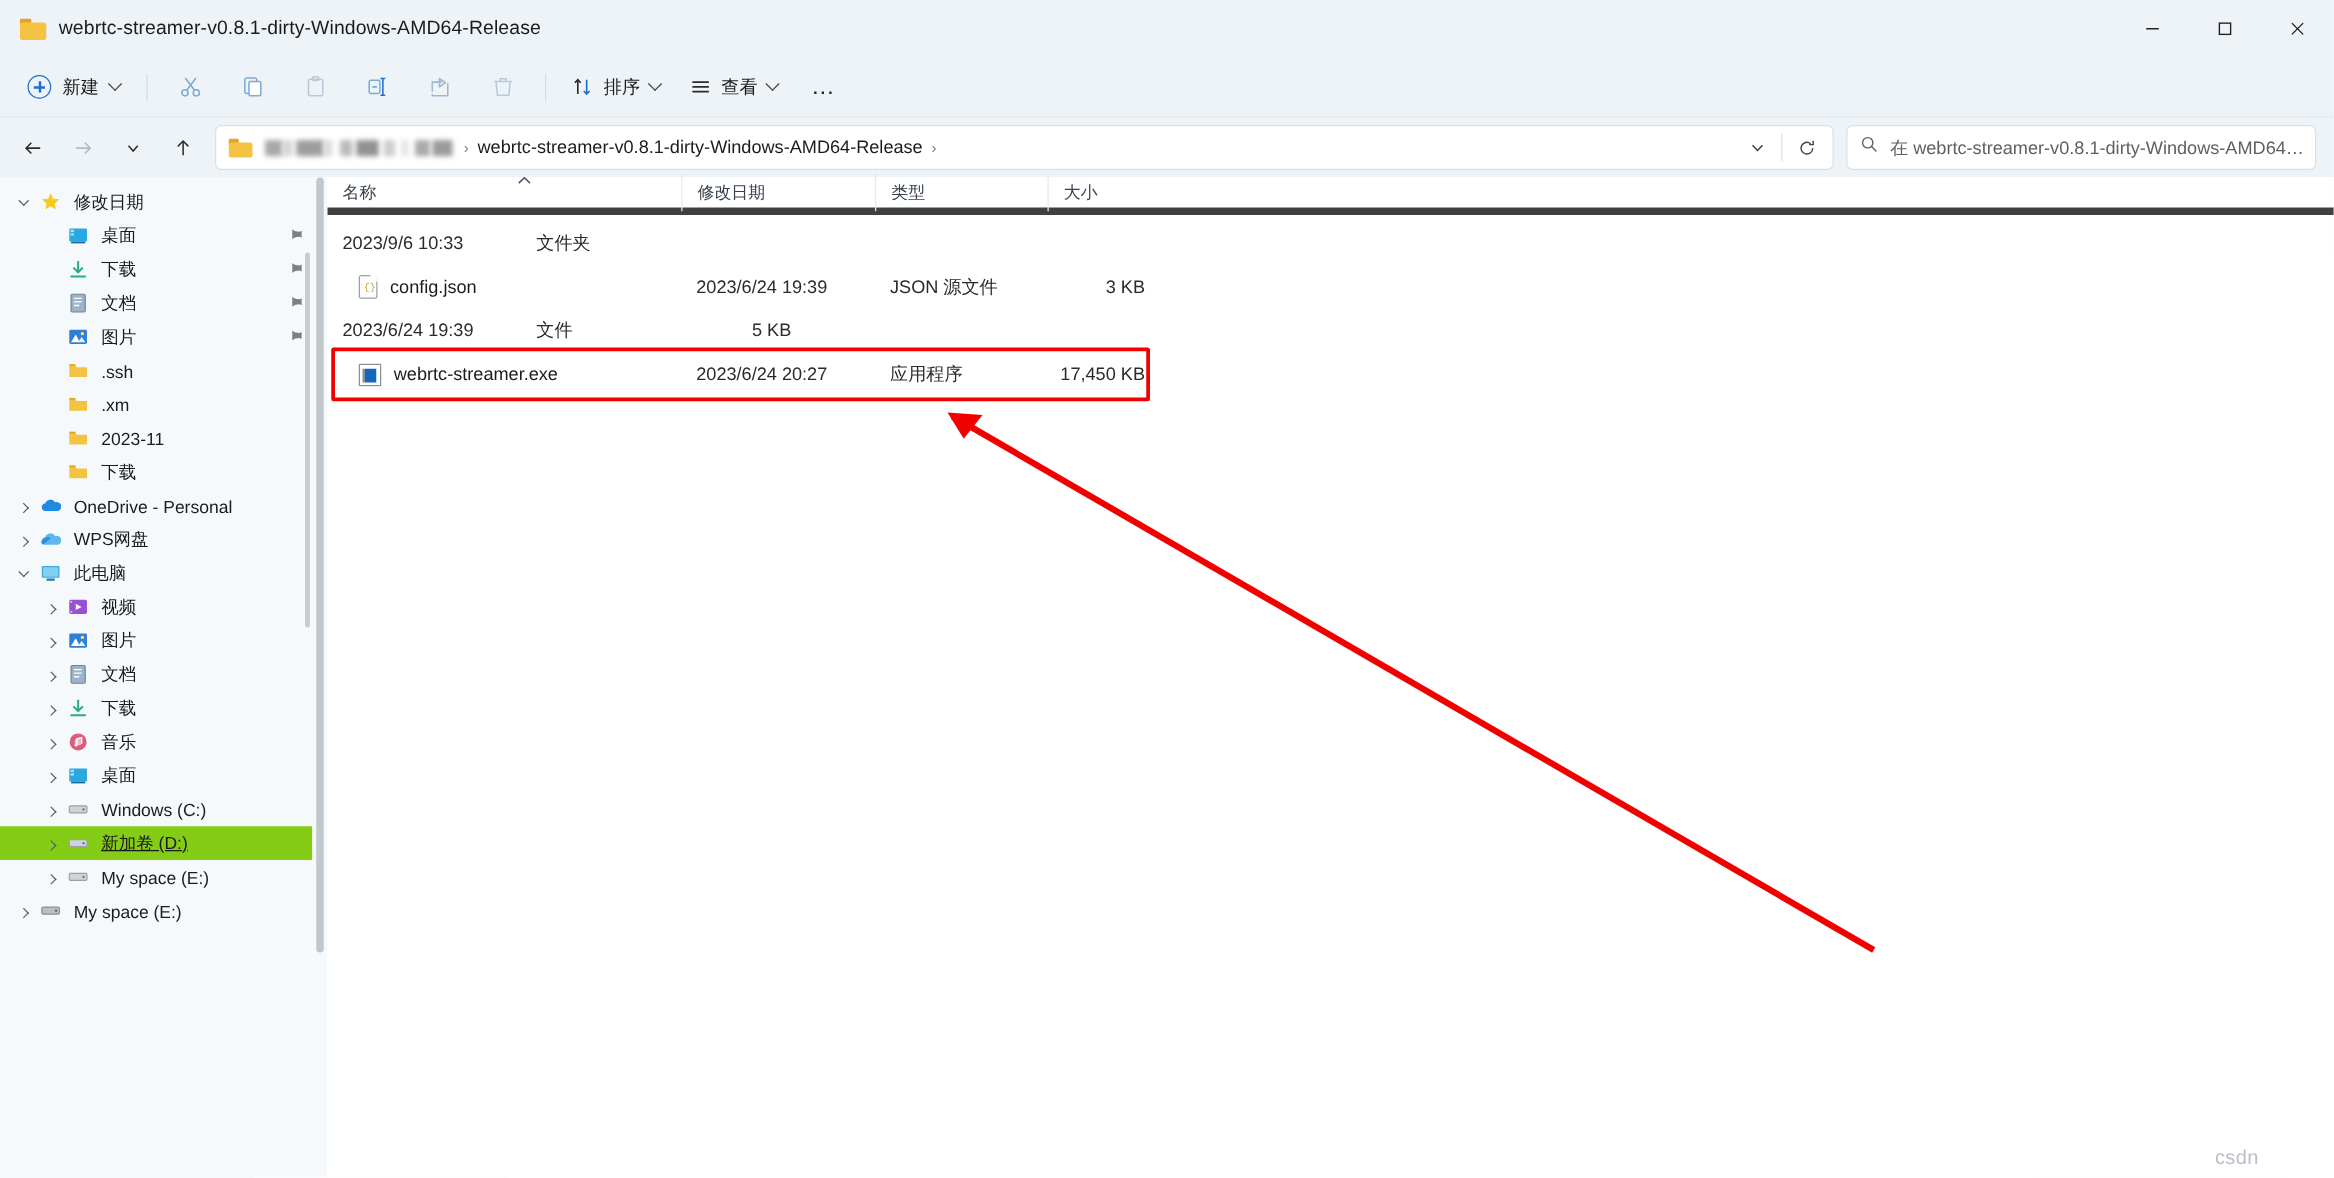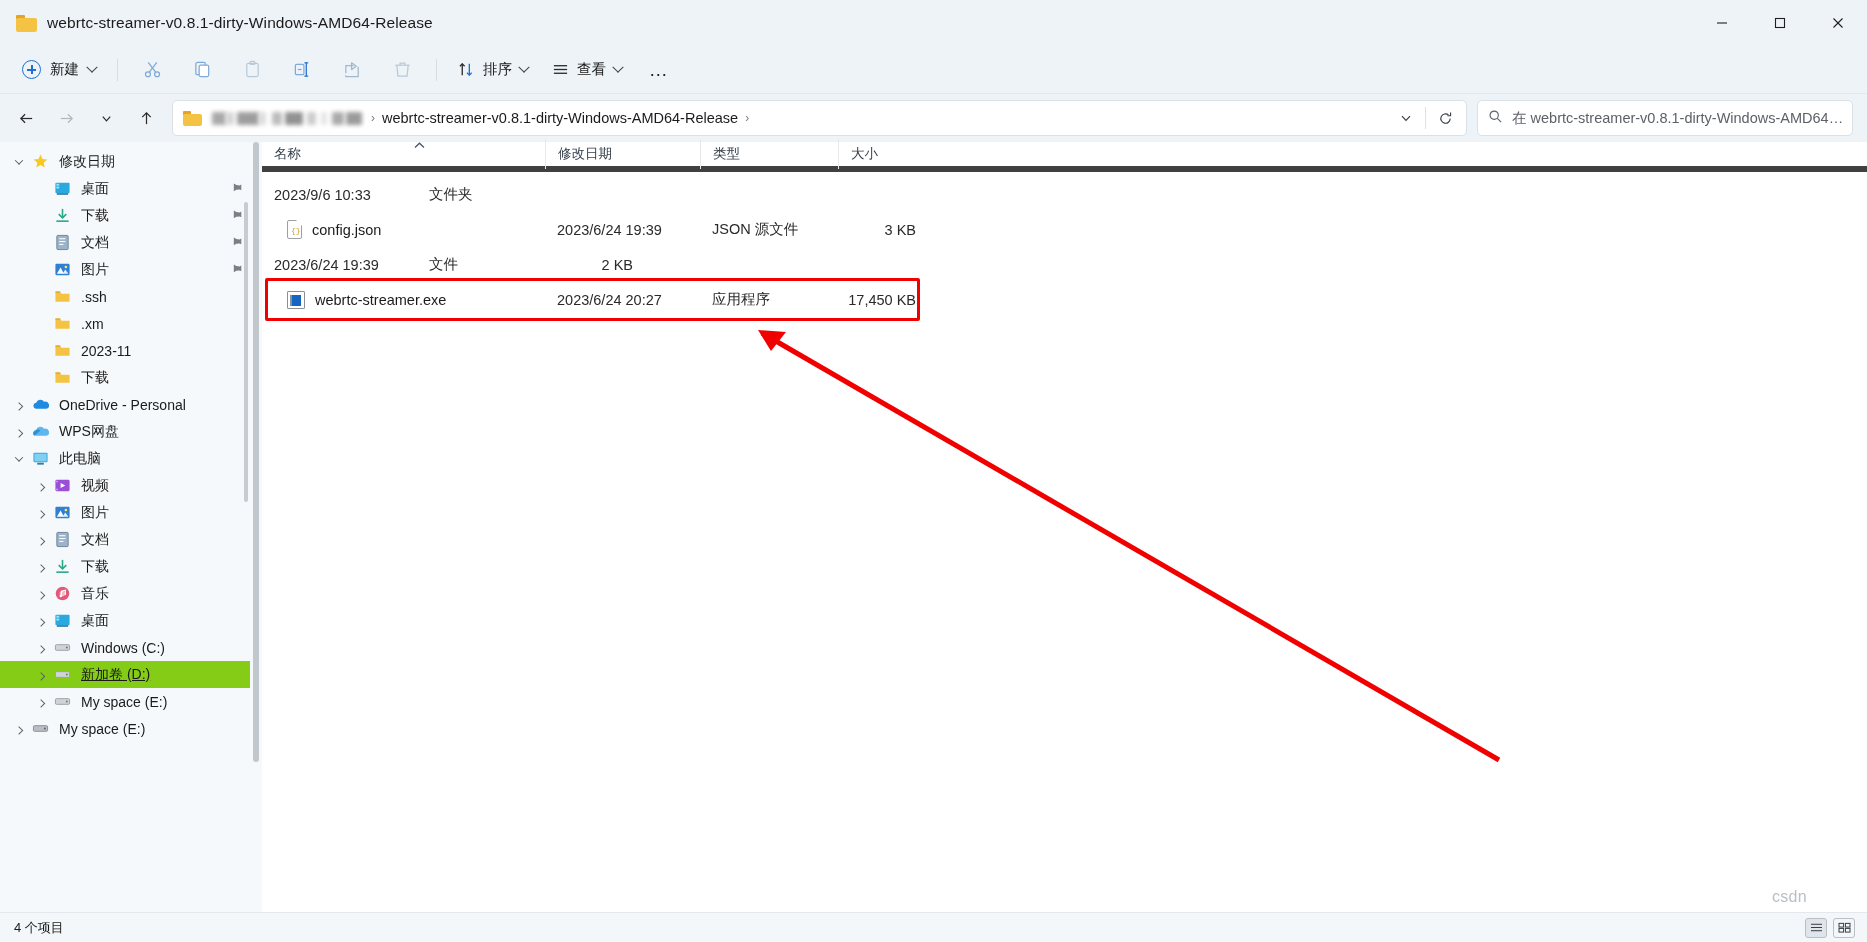--- a/index.html
+++ b/index.html
@@ -675,21 +675,21 @@
             </div>
           </div>
           <div class="row">
             <div class="cell cell-date">
               <span>2023/6/24 19:39</span>
             </div>
             <div class="cell cell-type">
               <span>文件</span>
             </div>
             <div class="cell cell-size">
-              <span>2 KB</span>
+              <span>5 KB</span>
             </div>
           </div>
           <div class="row">
             <div class="cell cell-name">
               <span class="ficon exe">
                 <i class="dotcol"></i>
                 <i class="inner"></i>
               </span>
               <span>webrtc-streamer.exe</span>
             </div>
@@ -706,33 +706,13 @@
         <div class="redbox" style="left: 3px; top: 106px; width: 655px; height: 43px; border-color: rgb(241, 0, 0);"></div>
         <svg class="arrow-svg" width="1300" height="600">
           <line x1="1237" y1="588" x2="500" y2="161" stroke="#f10000" stroke-width="5"></line>
           <polygon points="496,158 524,160 509,179" fill="#f10000"></polygon>
         </svg>
       </div>
       <div class="wmark">csdn</div>
     </div>
   </div>
 
-  <div class="statusbar">
-    <span class="status-text">4 个项目</span>
-    <span class="status-right">
-      <span class="viewtoggle active">
-        <svg width="13" height="11" viewBox="0 0 14 12" stroke="#3a3f44" stroke-width="1.1">
-            <line x1="1" y1="2.5" x2="13" y2="2.5"></line>
-            <line x1="1" y1="6" x2="13" y2="6"></line>
-            <line x1="1" y1="9.5" x2="13" y2="9.5"></line>
-          </svg>
-      </span>
-      <span class="viewtoggle">
-        <svg width="13" height="11" viewBox="0 0 14 12" fill="none" stroke="#3a3f44" stroke-width="1.1">
-            <rect x="1" y="1.5" width="5" height="4"></rect>
-            <rect x="8" y="1.5" width="5" height="4"></rect>
-            <rect x="1" y="7" width="5" height="4"></rect>
-            <rect x="8" y="7" width="5" height="4"></rect>
-          </svg>
-      </span>
-    </span>
-  </div>
 </div>
 
 </body></html>

